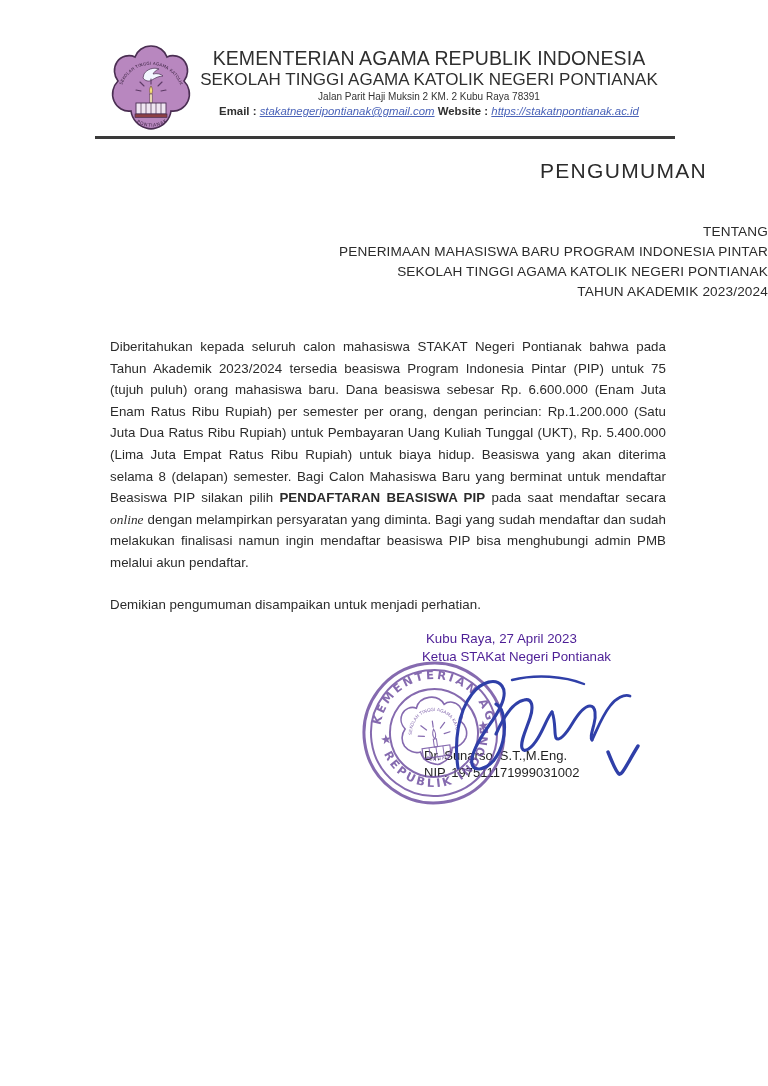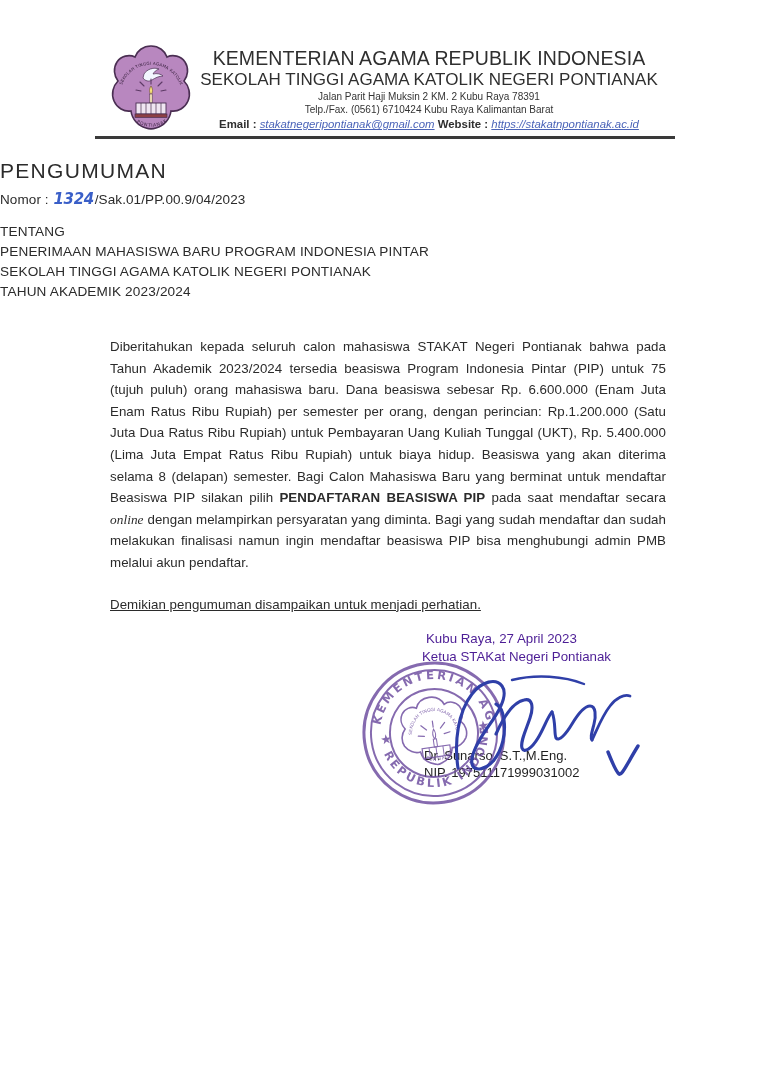--- a/index.html
+++ b/index.html
@@ -91,21 +91,21 @@
     height: 3px;
     background: #3a3a3a;
   }
 
   
   .title-block {
     position: absolute;
     left: 0;
     top: 158px;
     width: 707px;
-    text-align: left;
+    text-align: right;
   }
   .doc-title {
     font-size: 21px;
     letter-spacing: 1.3px;
     color: #2b2b2b;
     line-height: 1.2;
   }
   .doc-number {
     font-size: 13.5px;
     color: #2b2b2b;
@@ -120,21 +120,21 @@
     font-size: 15px;
     letter-spacing: -0.4px;
     padding: 0 1px;
   }
 
   .tentang-block {
     position: absolute;
     left: 0;
     top: 222px;
     width: 768px;
-    text-align: left;
+    text-align: right;
   }
   .tentang-block div {
     font-size: 13.6px;
     line-height: 1.46;
     letter-spacing: 0.15px;
     color: #2b2b2b;
     white-space: nowrap;
   }
 
   
@@ -148,21 +148,20 @@
     font-size: 13.3px;
     line-height: 21.6px;
     text-align: justify;
     color: #2b2b2b;
     margin: 0;
     letter-spacing: 0.05px;
   }
   .body-par.closing {
     margin-top: 20px;
     text-align: left;
-    text-decoration: underline;
   }
   .body-par b { font-weight: bold; }
   .body-par i { font-style: italic; font-family: Liberation Serif, serif; }
 
   
   .sign-block {
     position: absolute;
     left: 404px;
     top: 630px;
     width: 290px;
@@ -281,38 +280,33 @@
             <textPath href="#arcBot" startOffset="26%">PONTIANAK</textPath>
           </text>
         </g>
       </svg>
     </div>
 
     <div class="head-text">
       <div class="head-line1">KEMENTERIAN AGAMA REPUBLIK INDONESIA</div>
       <div class="head-line2">SEKOLAH TINGGI AGAMA KATOLIK NEGERI PONTIANAK</div>
       <div class="head-line3">Jalan Parit Haji Muksin 2 KM. 2 Kubu Raya 78391</div>
-      <div class="head-line4">Telp./Fax. (0561) 6710424 Kubu Raya Kalimantan Barat</div>
       <div class="head-line5">
         <span class="lbl-bold">Email :</span>
         <span class="link-blue">stakatnegeripontianak@gmail.com</span>
         <span class="lbl-bold">Website :</span>
         <span class="link-blue">https://stakatnpontianak.ac.id</span>
       </div>
     </div>
   </div>
 
   <div class="rule"></div>
 
   <div class="title-block">
     <div class="doc-title">PENGUMUMAN</div>
-    <div class="doc-number">
-      <span>Nomor :</span>
-      <span class="hand-number">1324</span><span>/Sak.01/PP.00.9/04/2023</span>
-    </div>
   </div>
 
   <div class="tentang-block">
     <div>TENTANG</div>
     <div>PENERIMAAN MAHASISWA BARU PROGRAM INDONESIA PINTAR</div>
     <div>SEKOLAH TINGGI AGAMA KATOLIK NEGERI PONTIANAK</div>
     <div>TAHUN AKADEMIK 2023/2024</div>
   </div>
 
   <div class="body-block">

